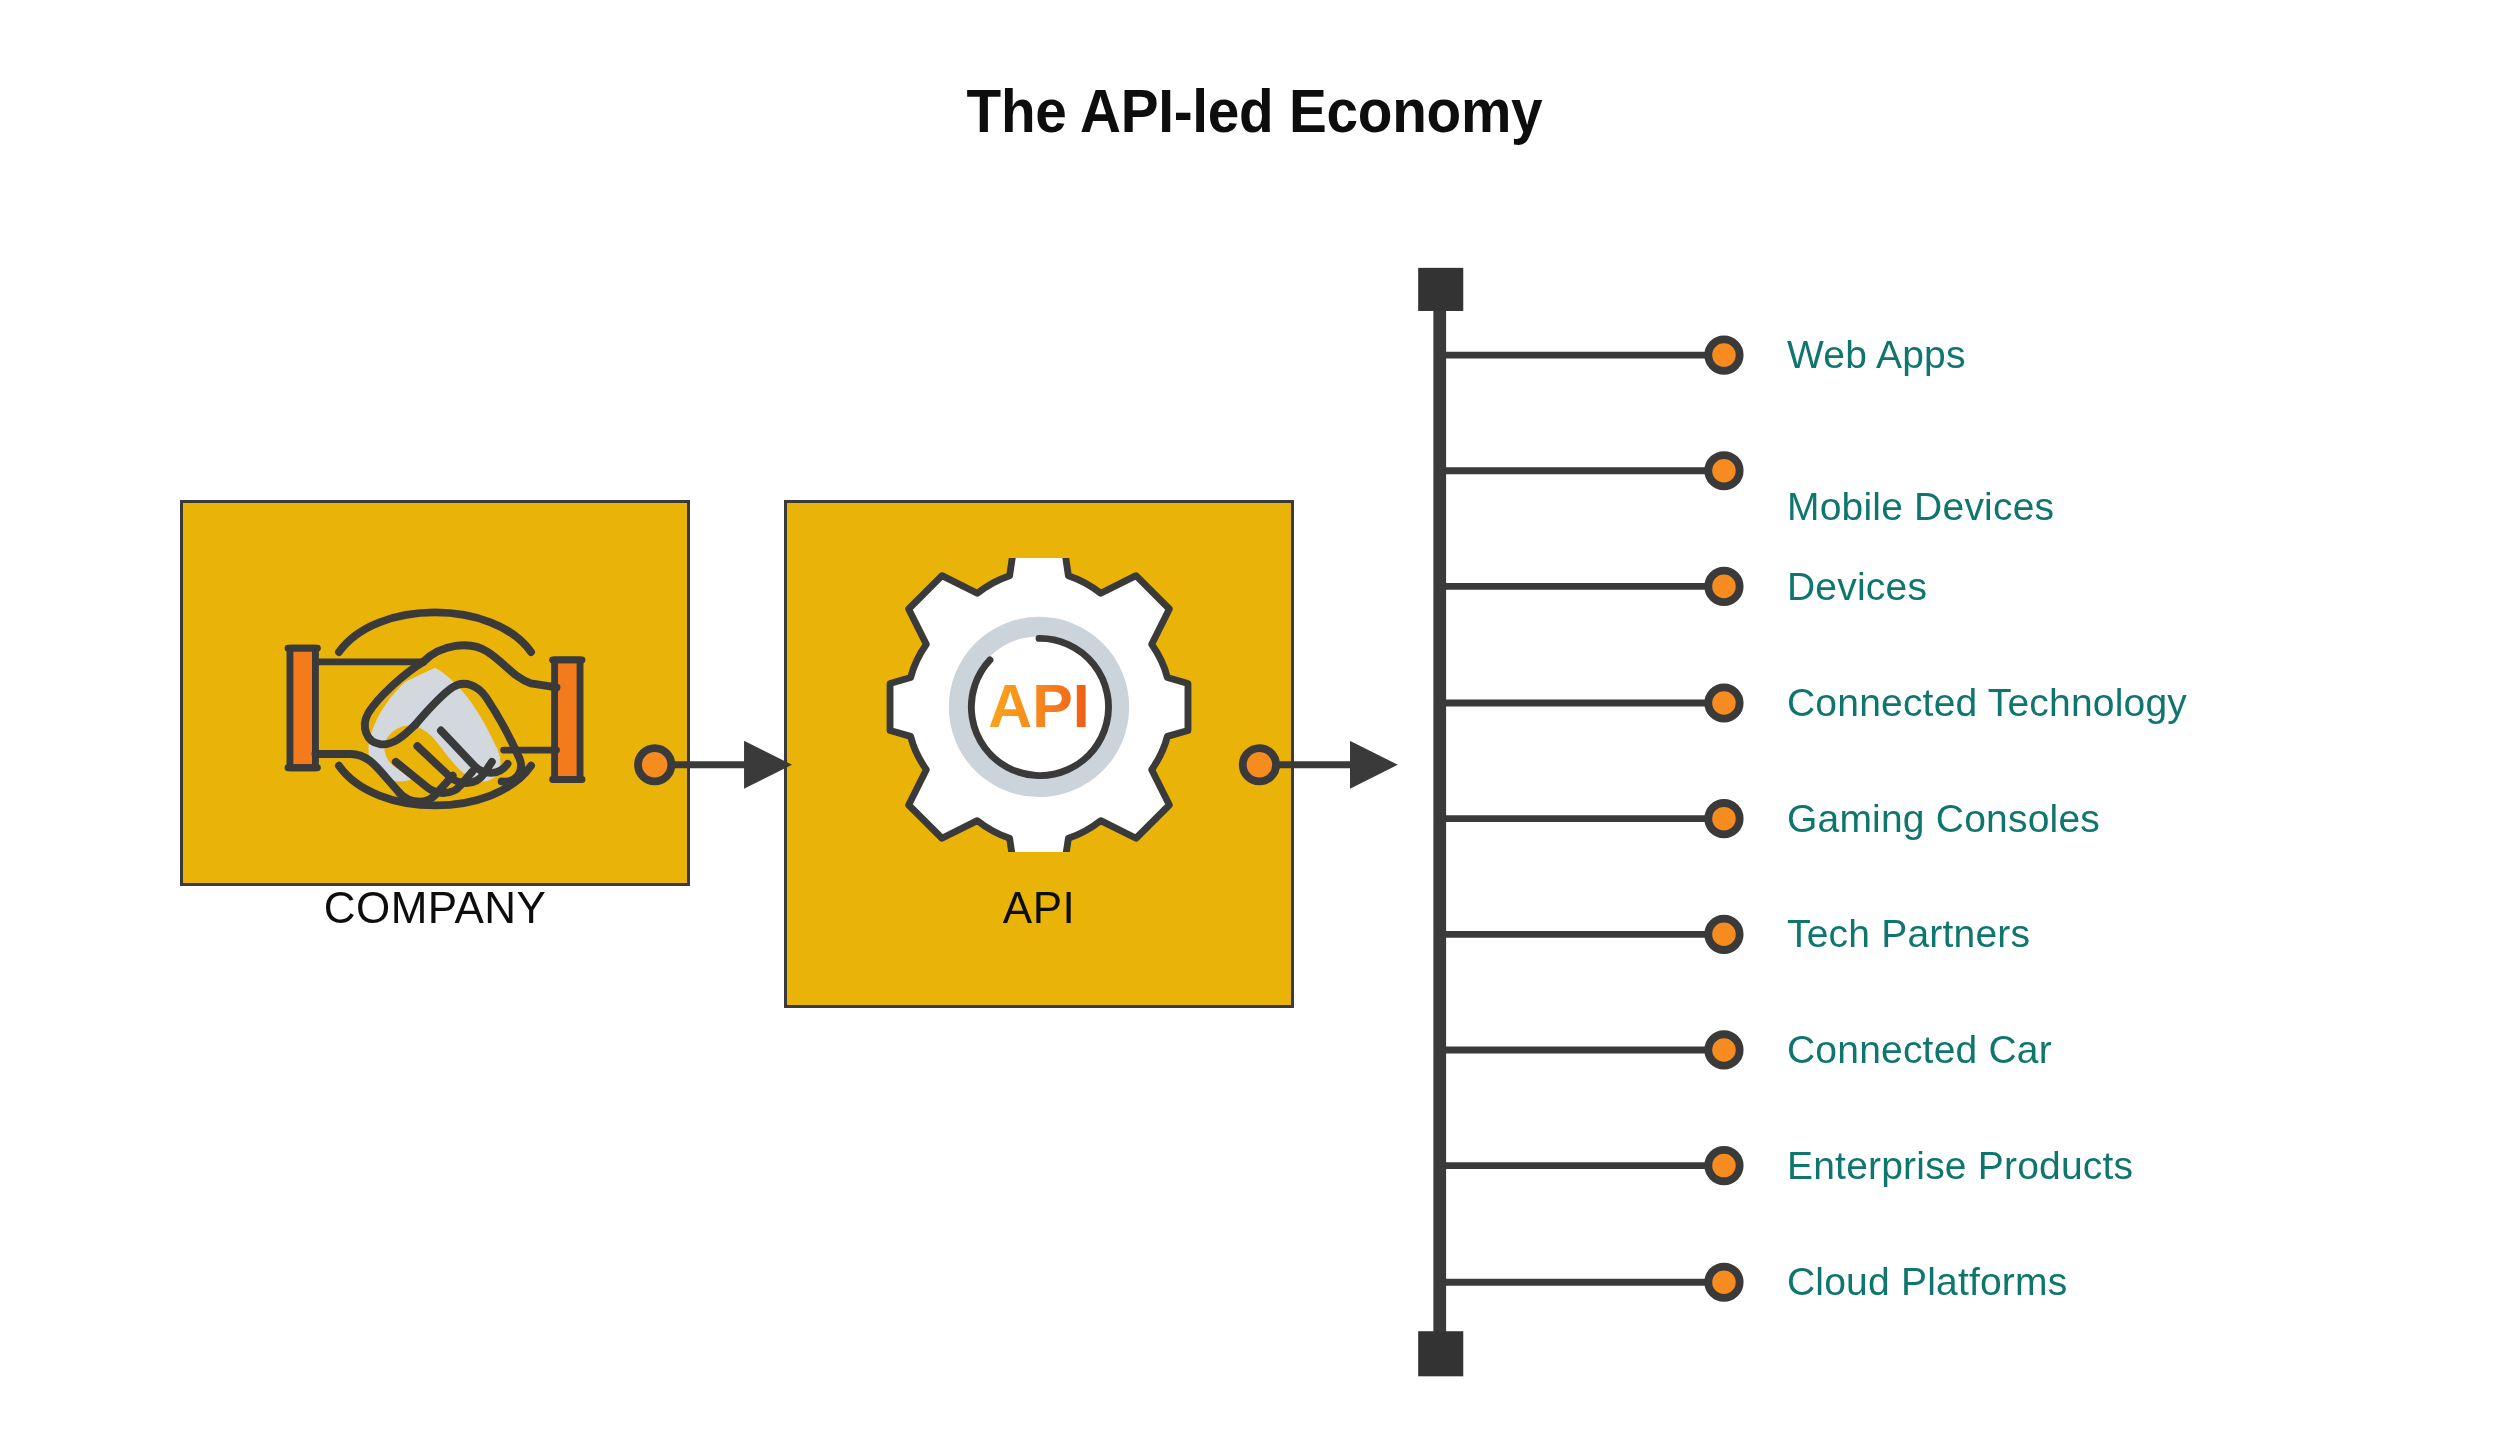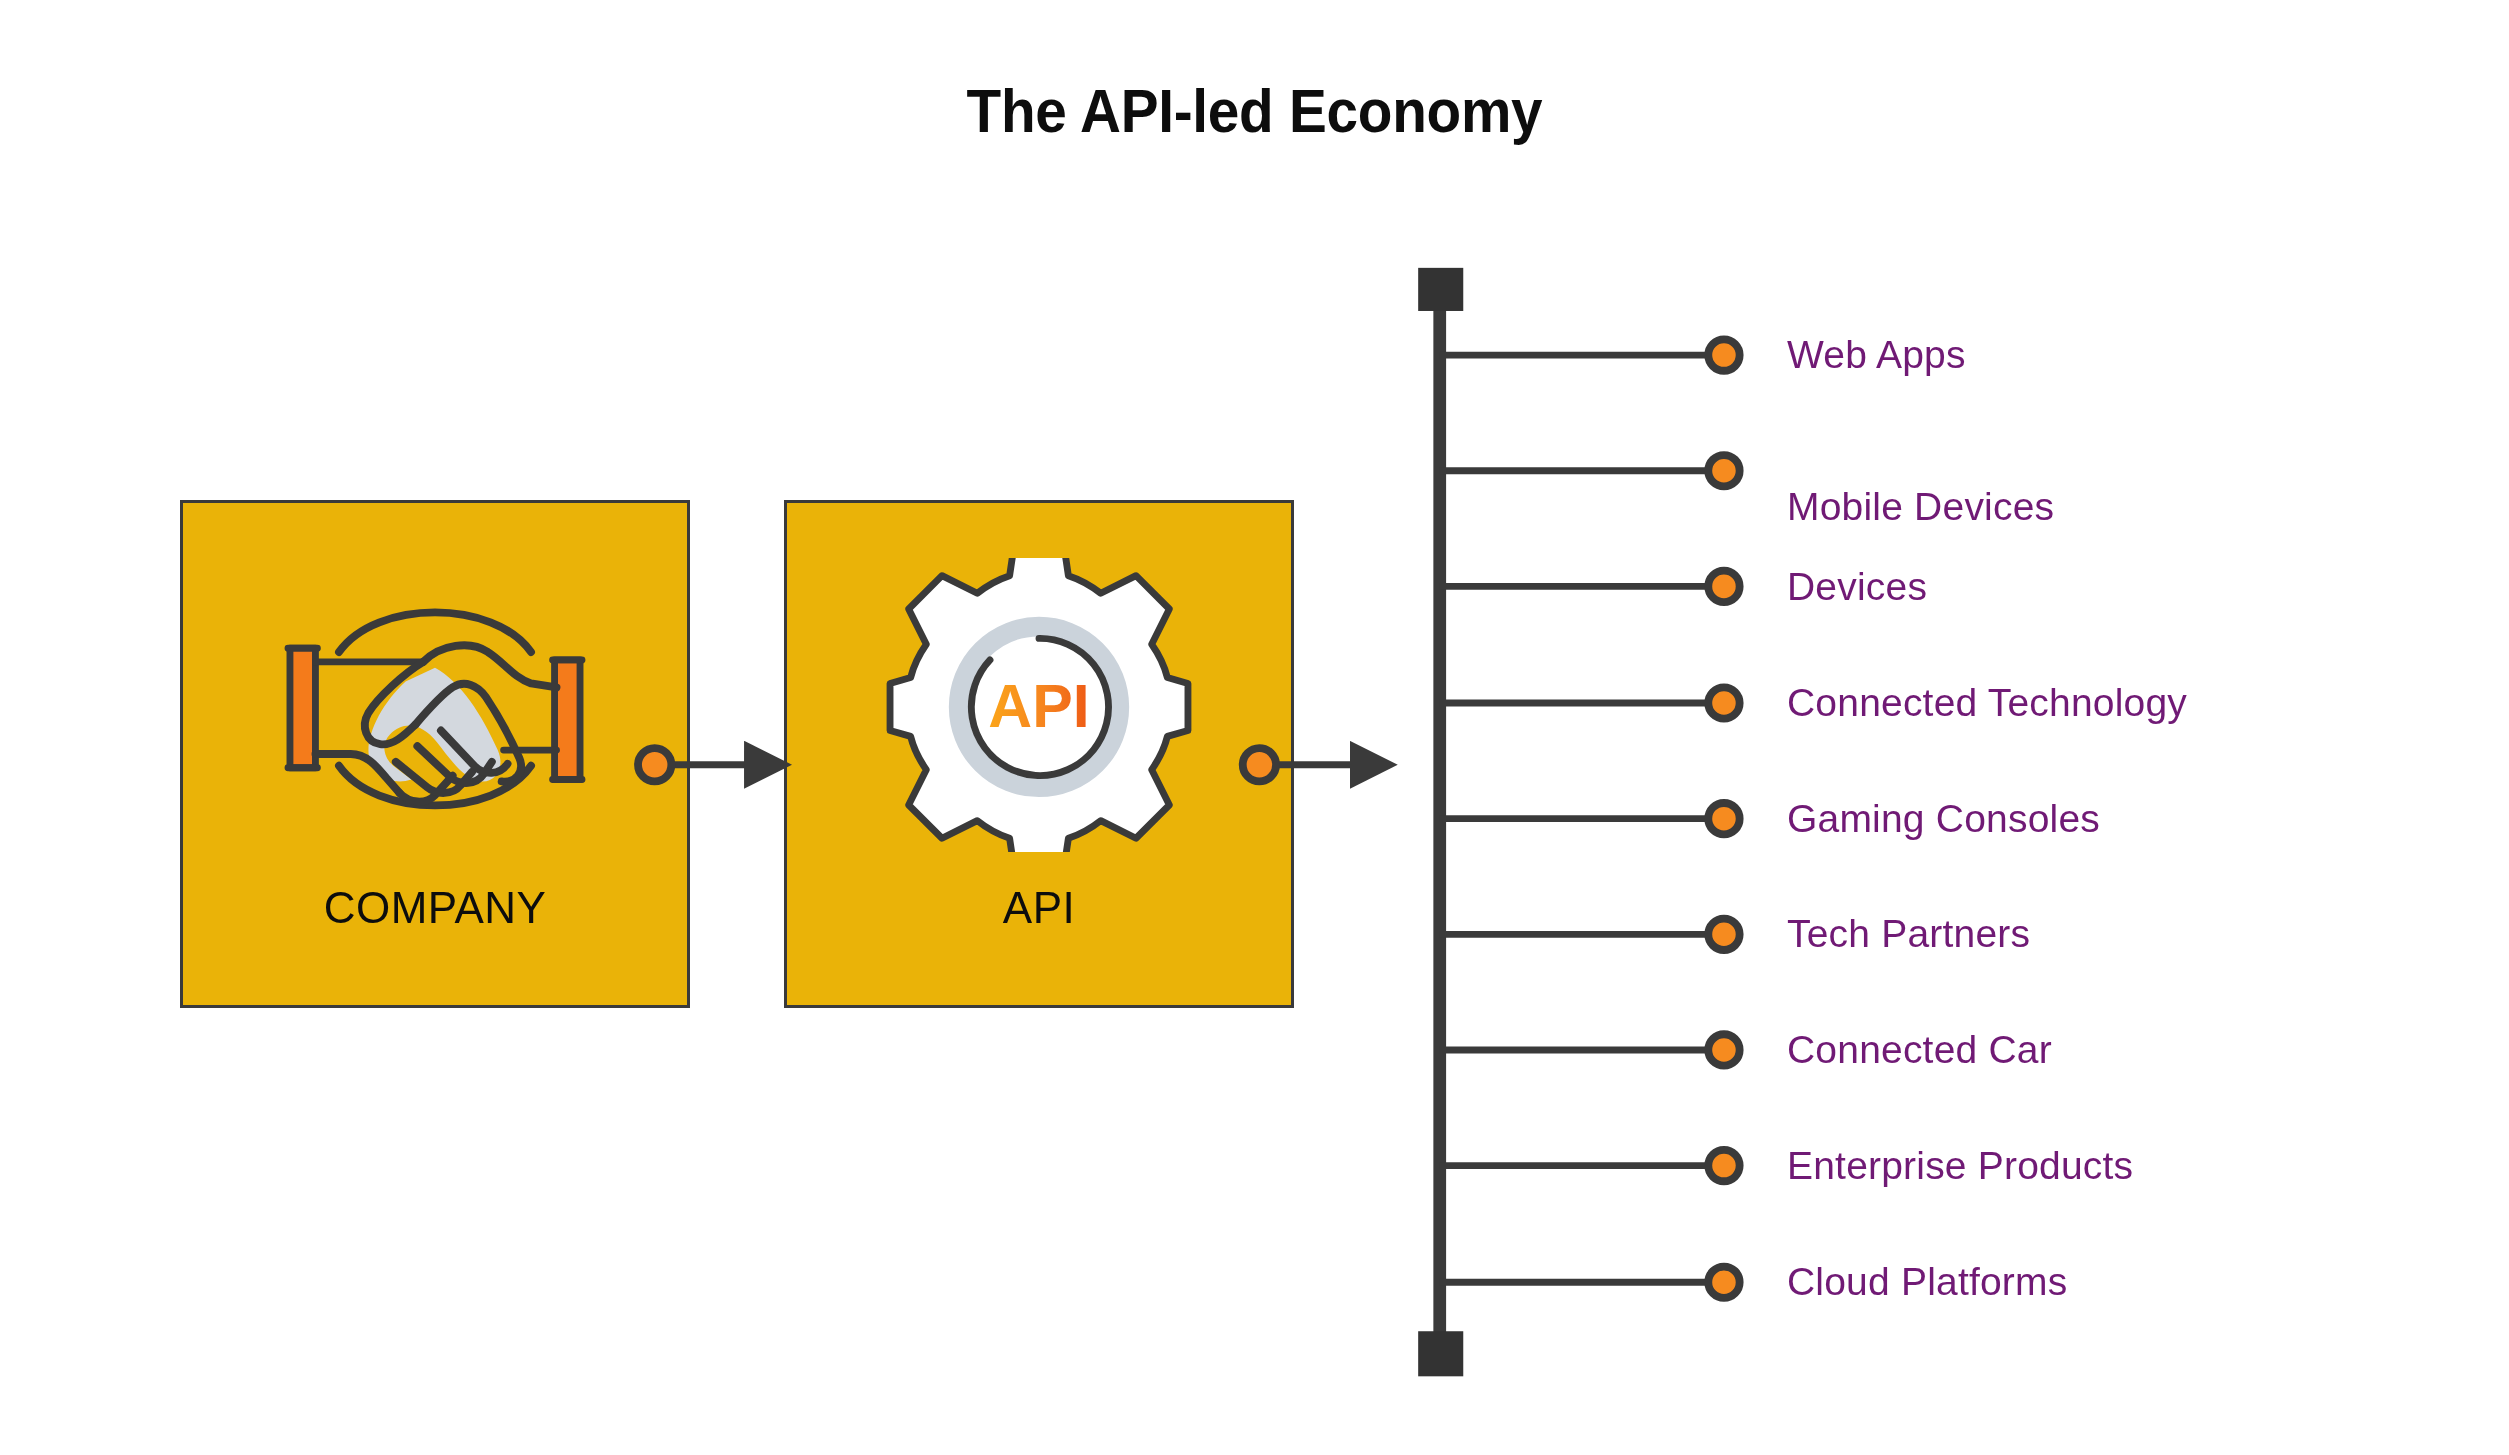--- a/index.html
+++ b/index.html
@@ -40,21 +40,21 @@
     transform-origin: center top;
   }
 
   
   .flow-box {
     position: absolute;
     box-sizing: border-box;
     border: 3.9px solid #3a3a3a;
     background: #eab308;
   }
-  #company-box { left: 180px; top: 500px; width: 510px; height: 508px; }
+  #company-box { left: 180px; top: 500px; width: 510px; height: 386px; }
   #api-box     { left: 784px; top: 500px; width: 510px; height: 508px; }
 
   .box-label {
     position: absolute;
     left: 0;
     width: 100%;
     text-align: center;
     font-size: 44px;
     font-weight: 400;
     color: #0d0d0d;
@@ -77,21 +77,21 @@
     width: 2509px;
     height: 1456px;
     pointer-events: none;
   }
 
   
   .channel-label {
     position: absolute;
     font-size: 39px;
     font-weight: 400;
-    color: #701a75;
+    color: #0f766e;
     white-space: nowrap;
     line-height: 1;
     letter-spacing: 0.2px;
   }
 </style>
 </head>
 <body>
 
 <div id="stage">
 

